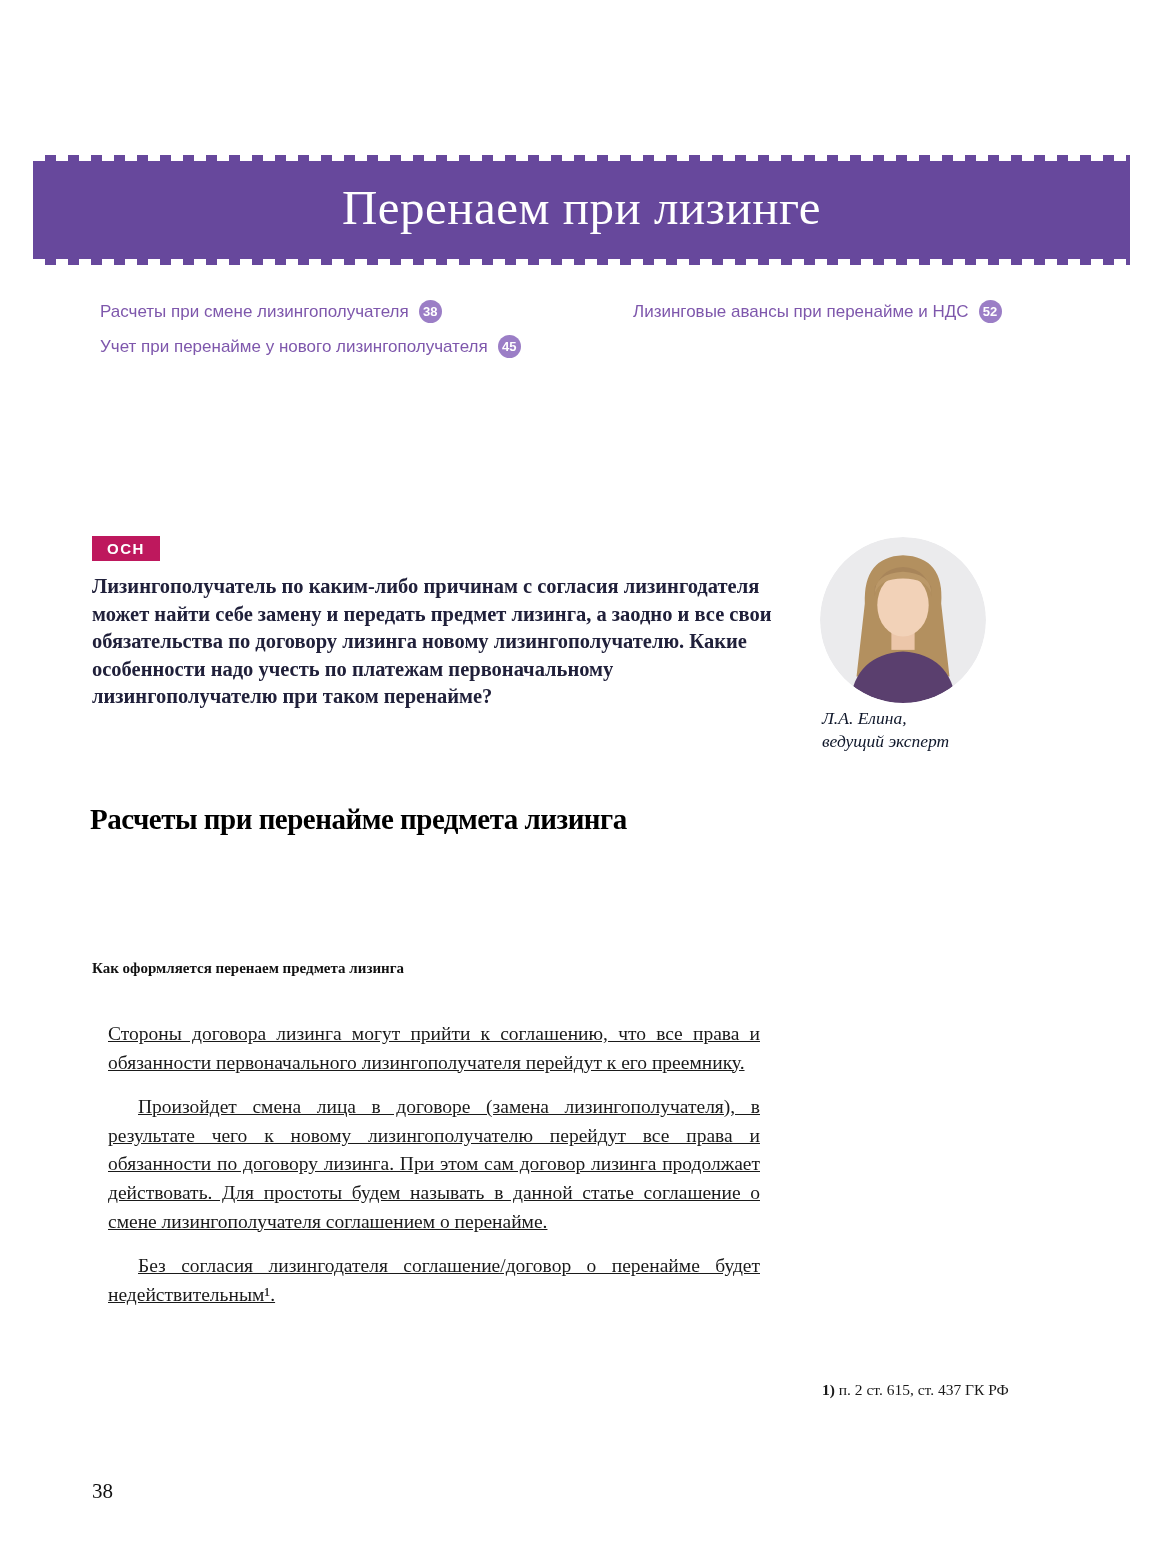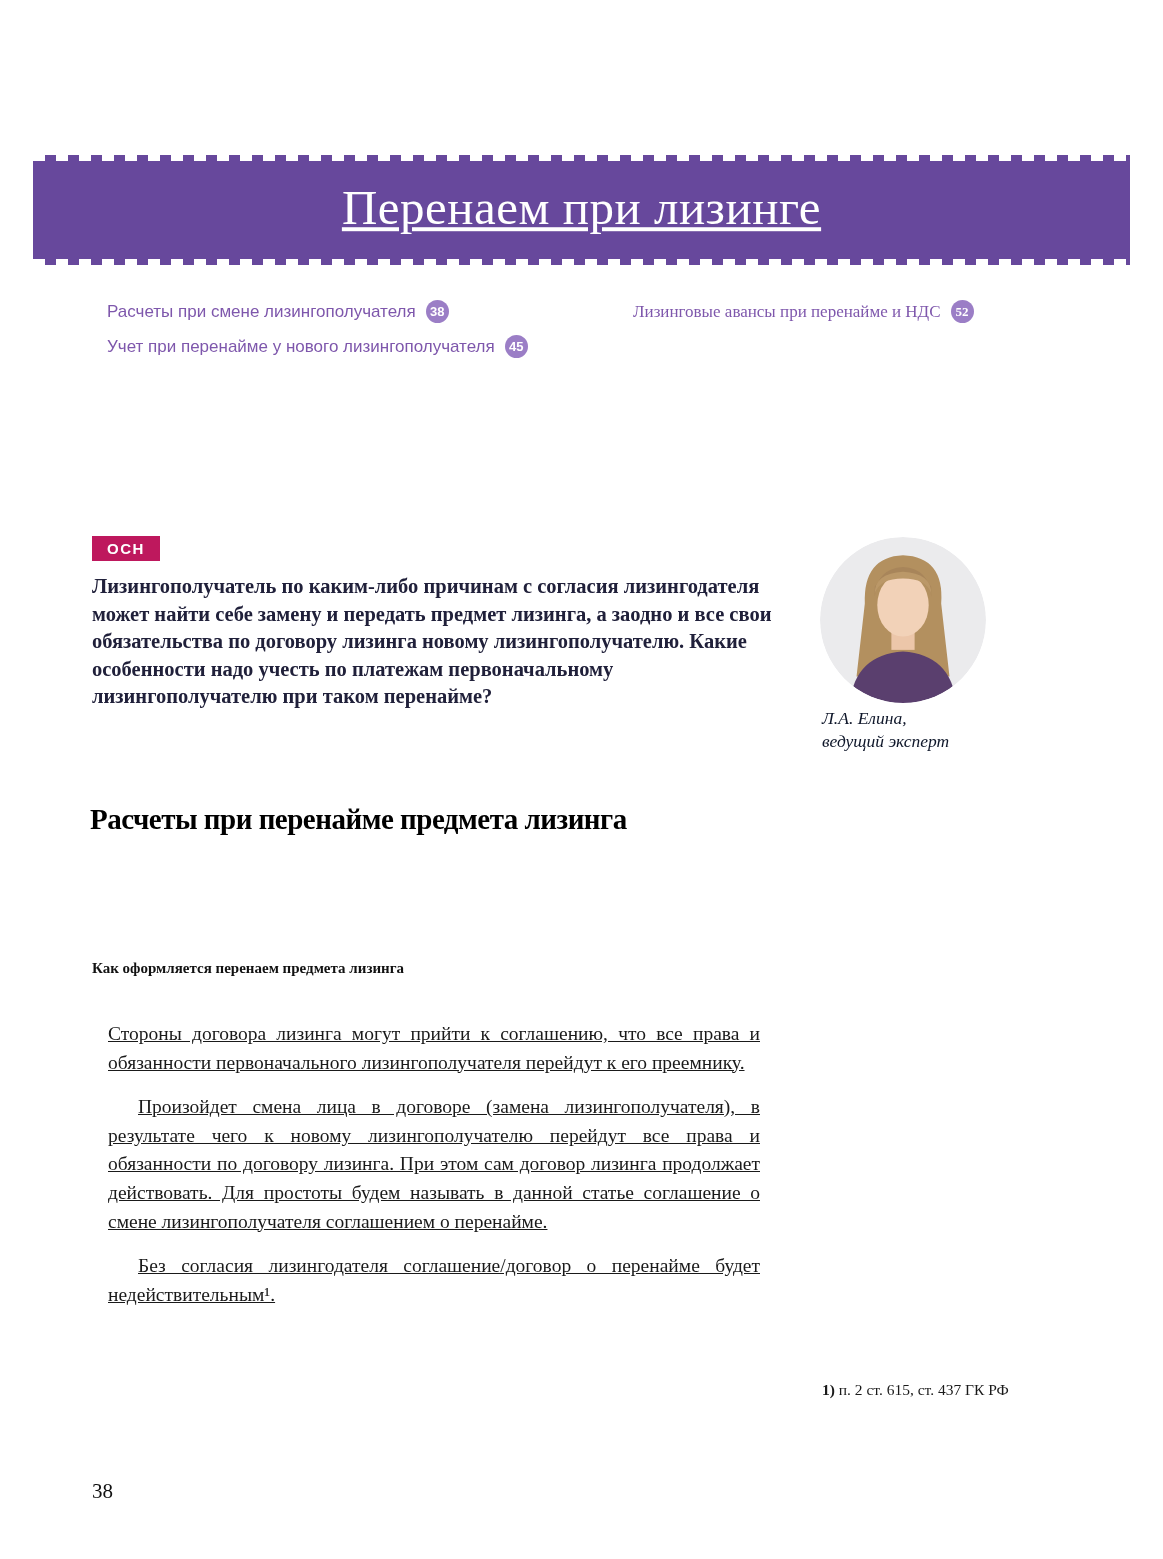--- a/index.html
+++ b/index.html
@@ -6,27 +6,27 @@
   .page{position:relative;width:1163px;height:1559px;background:#ffffff;overflow:hidden;
         font-family:"Liberation Serif", serif;color:#1a1a1a;}
 
   
   .banner{position:absolute;left:33px;top:155px;width:1097px;height:110px;background:#67489c;}
   .banner .perf{position:absolute;left:0;right:0;height:7px;
         background-image:repeating-linear-gradient(90deg,#ffffff 0 12px,rgba(255,255,255,0) 12px 23px);}
   .perf-top{top:-1px;}
   .perf-bottom{bottom:-1px;}
   .banner-title{position:absolute;left:0;right:0;top:50%;transform:translateY(-54%);
-        text-align:center;color:#ffffff;font-size:49px;letter-spacing:0.5px;white-space:nowrap;text-decoration:underline;}
+        text-align:center;color:#ffffff;font-size:49px;letter-spacing:0.5px;white-space:nowrap;}
 
   
   .toc{position:absolute;top:300px;left:92px;right:40px;height:80px;
         font-family:"Liberation Sans", sans-serif;font-size:17px;color:#7e57ac;}
-  .toc-col-left{position:absolute;left:15px;top:0;}
-  .toc-col-right{position:absolute;left:541px;top:0;font-family:Liberation Serif, serif;}
+  .toc-col-left{position:absolute;left:8px;top:0;}
+  .toc-col-right{position:absolute;left:541px;top:0;}
   .toc-item{display:flex;align-items:center;gap:10px;margin-bottom:12px;cursor:pointer;}
   .toc-label{white-space:nowrap;}
   .toc-badge{display:inline-flex;align-items:center;justify-content:center;flex:0 0 auto;
         width:23px;height:23px;border-radius:50%;background:#9b7ec6;color:#ffffff;
         font-size:13px;font-weight:bold;}
 
   
   .osn-badge{position:absolute;left:92px;top:536px;background:#be185d;color:#ffffff;
         font-family:"Liberation Sans", sans-serif;font-weight:bold;font-size:15px;
         letter-spacing:1.5px;padding:4px 15px;}

